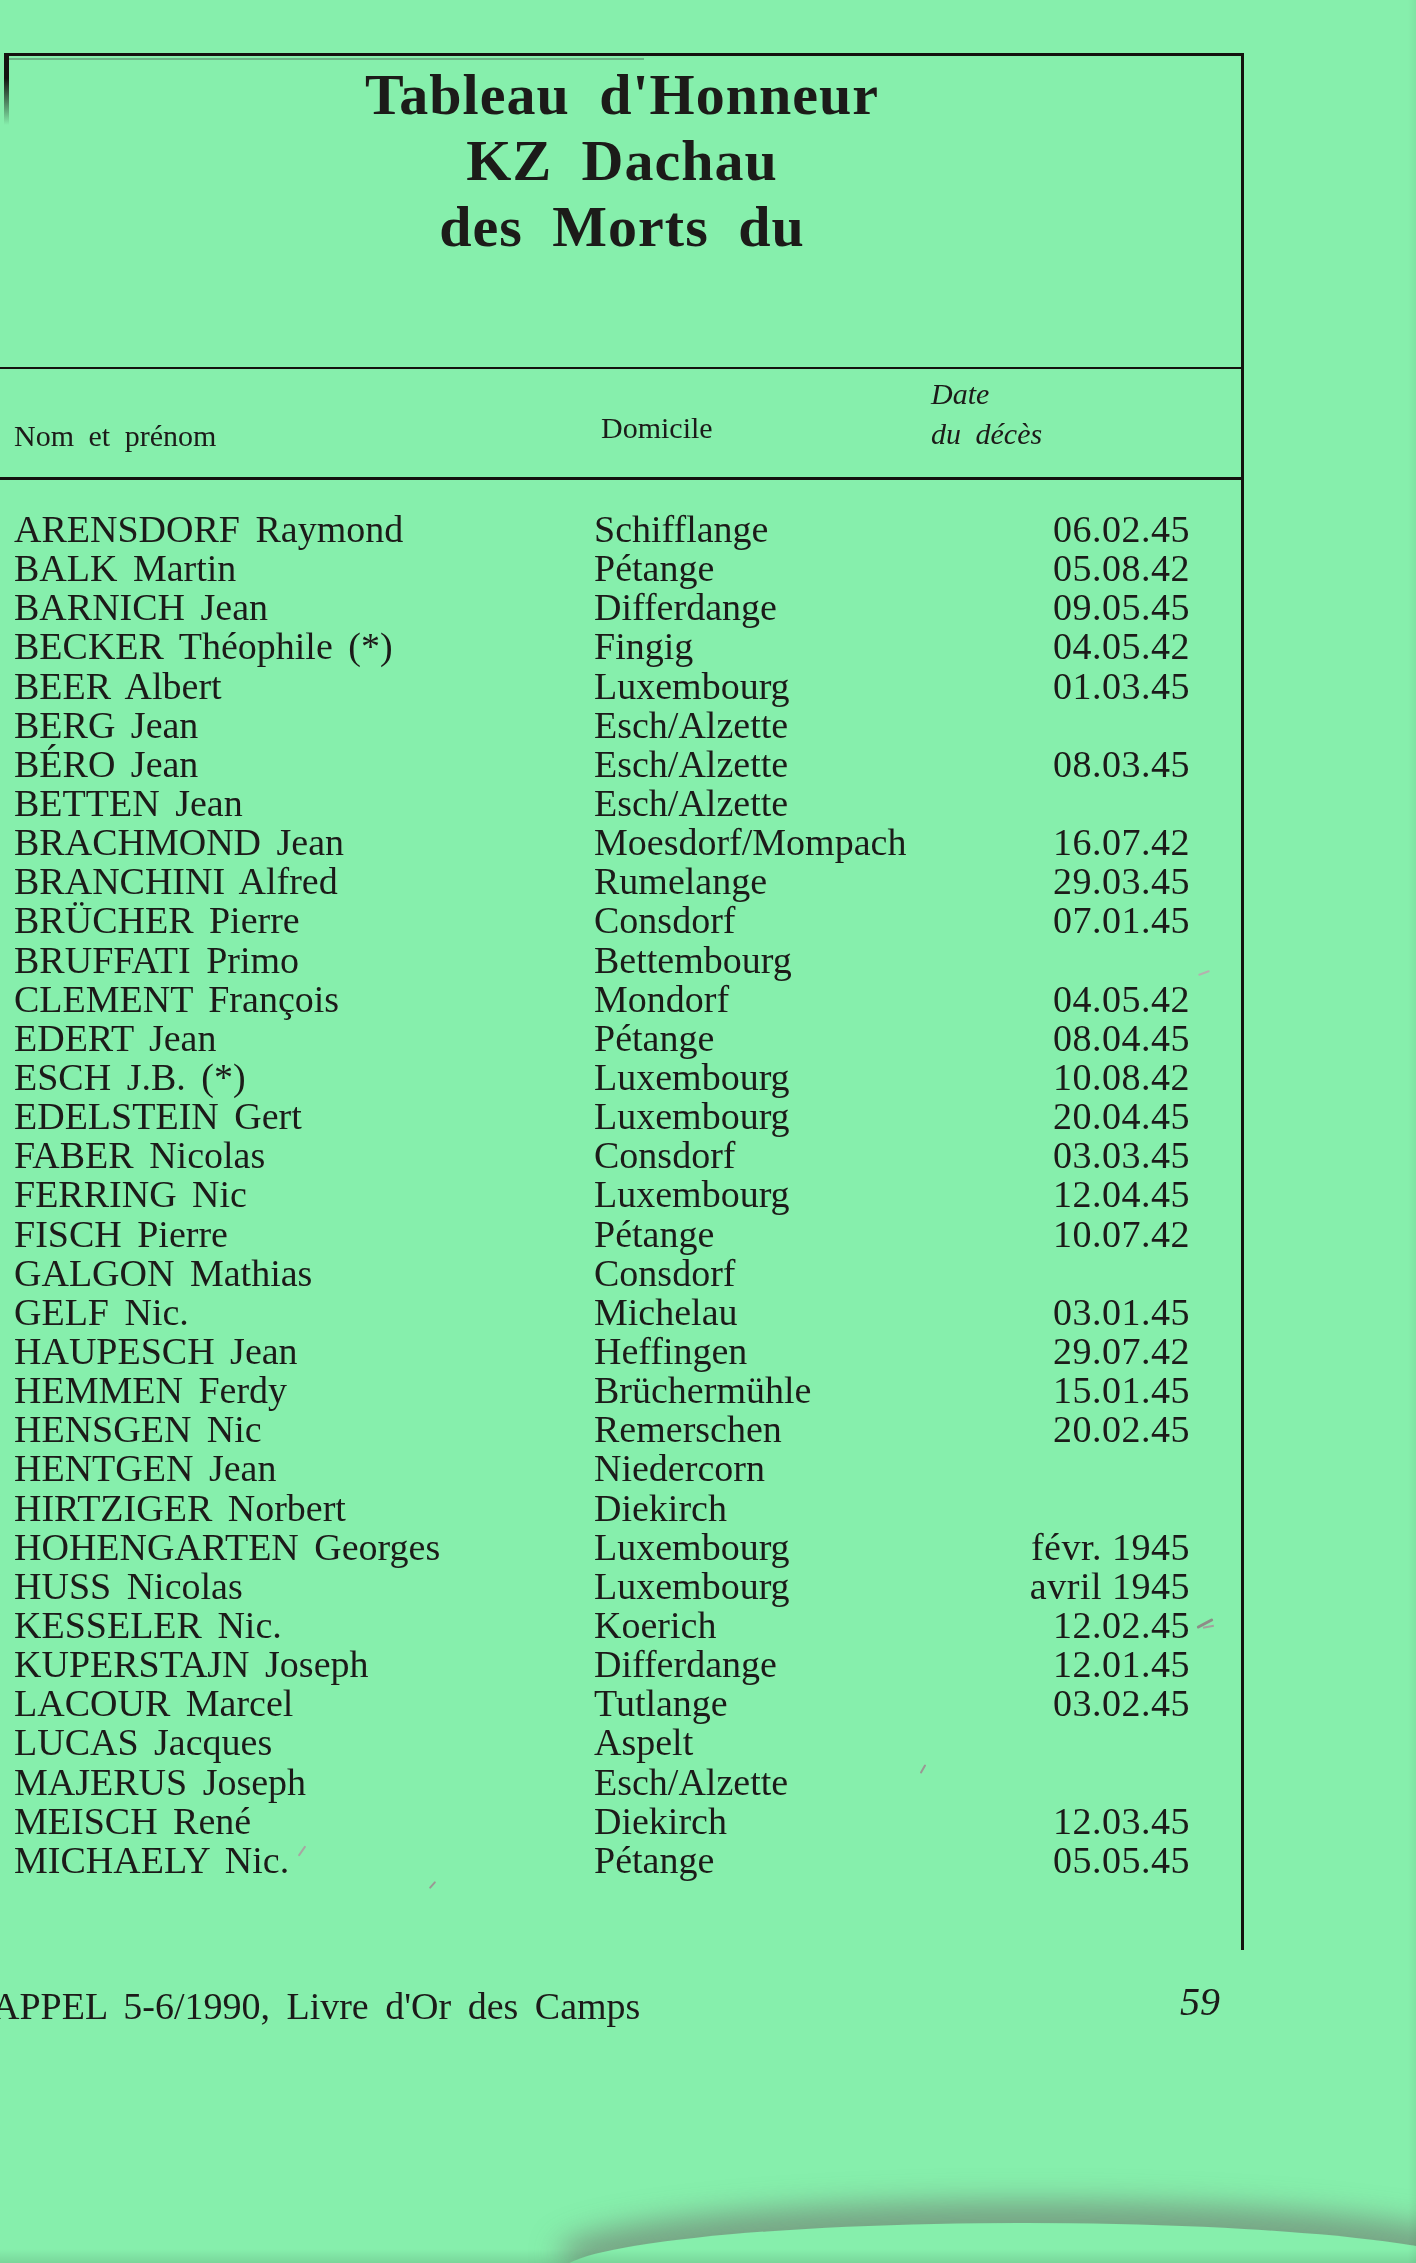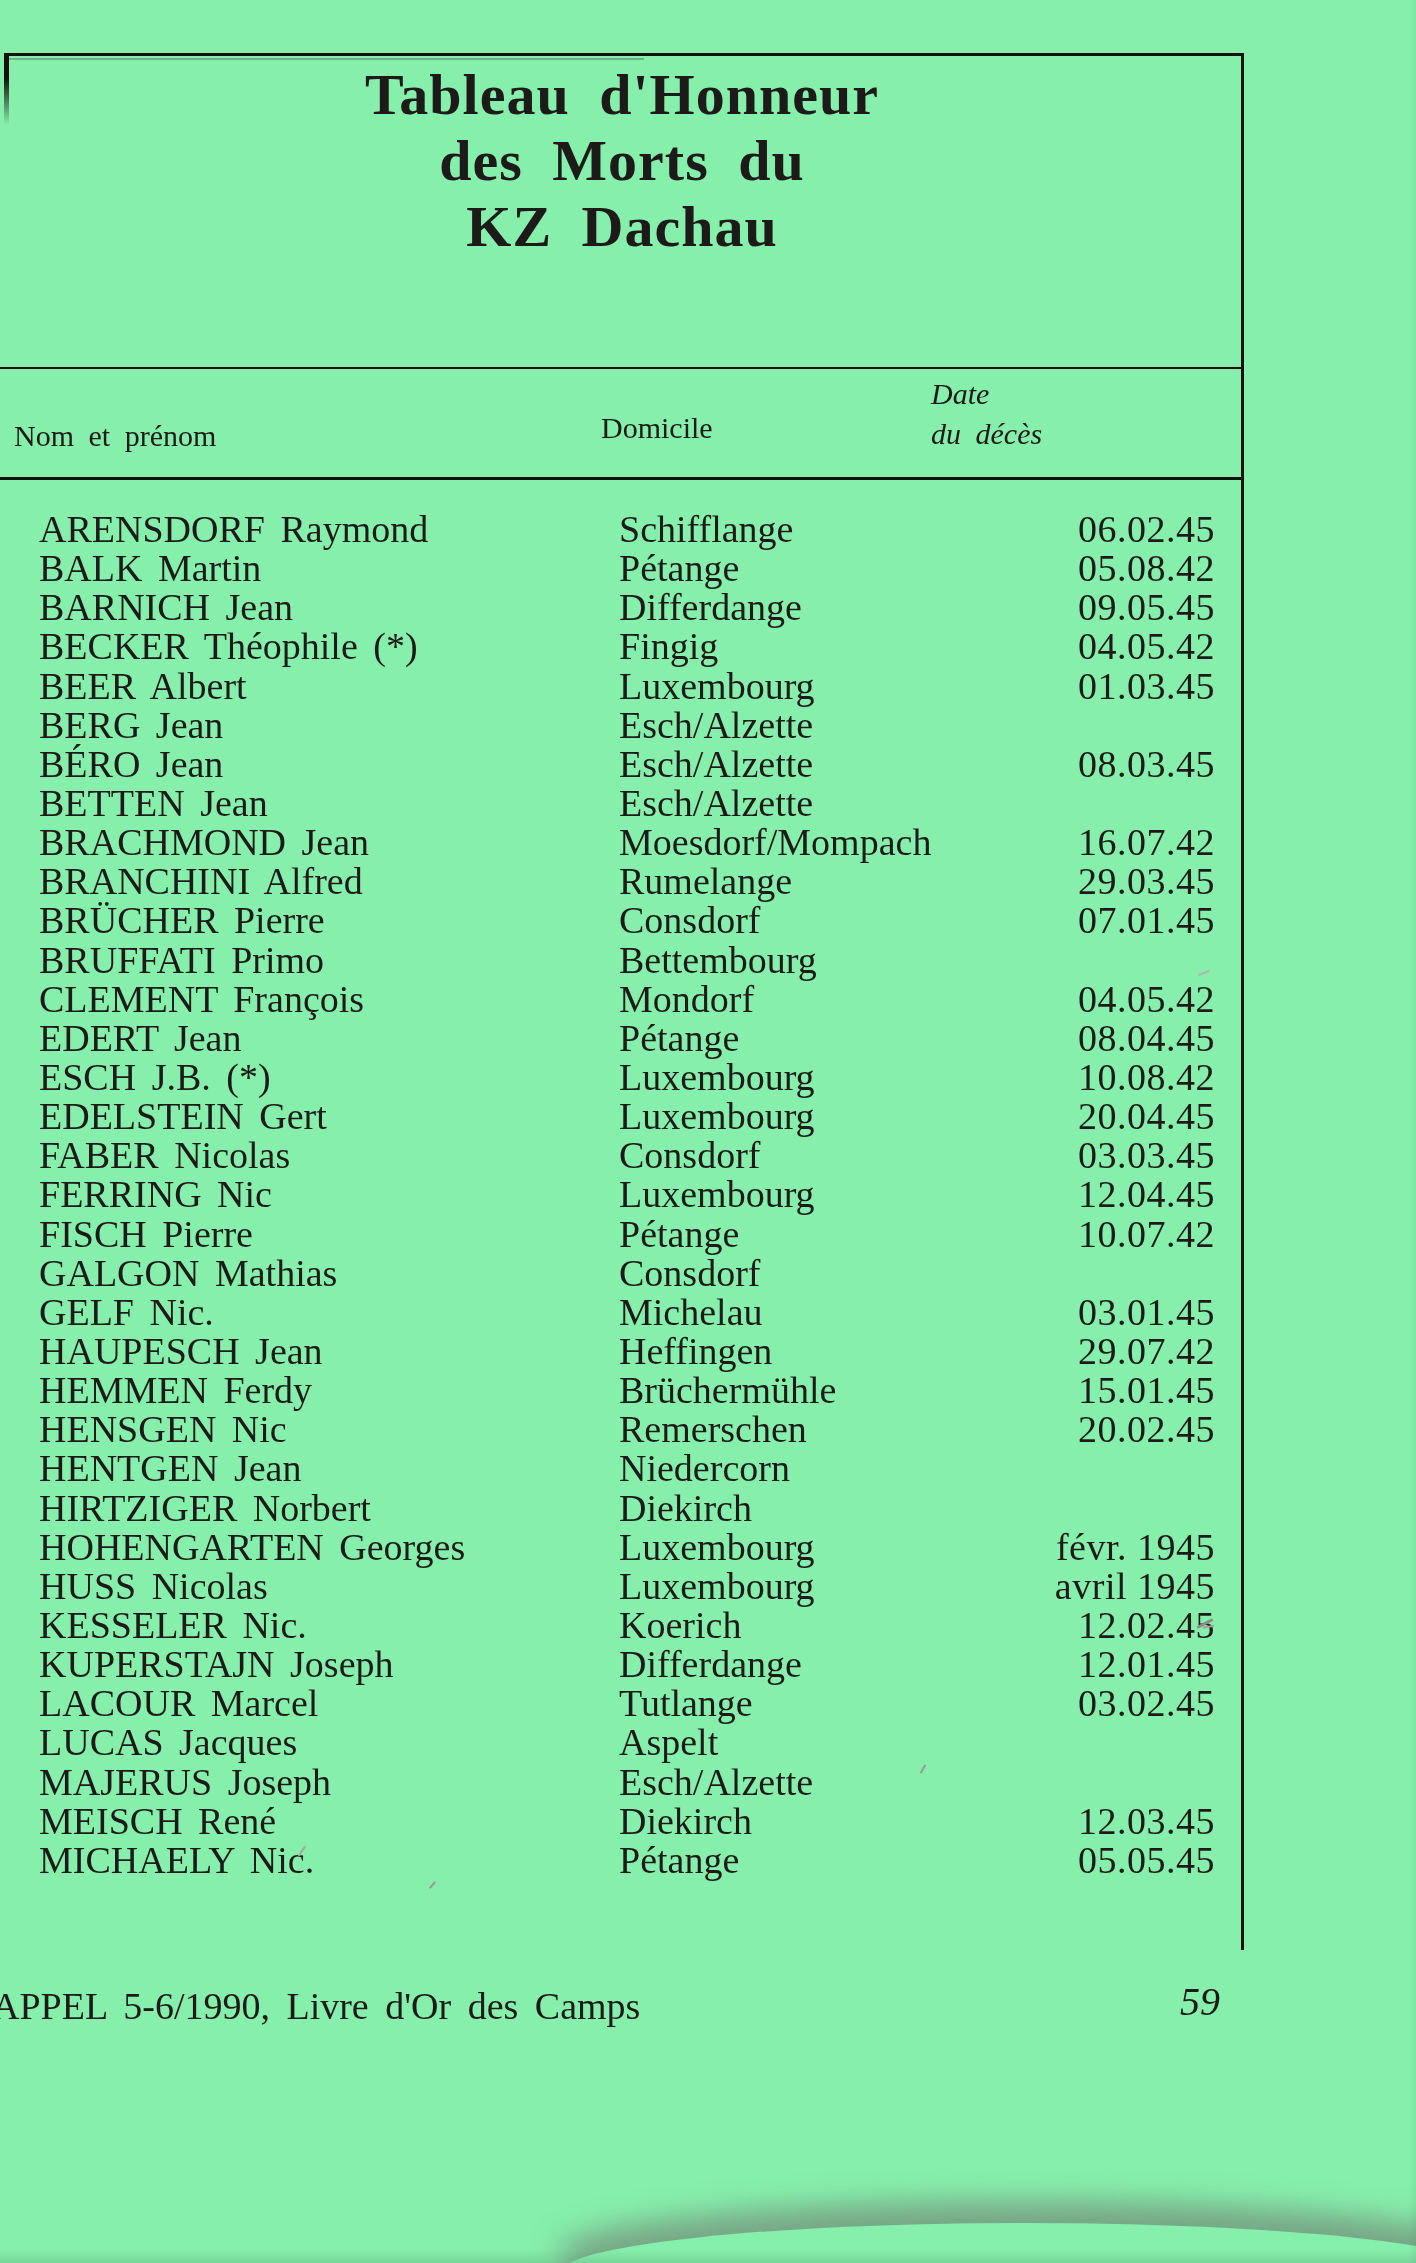--- a/index.html
+++ b/index.html
@@ -23,21 +23,21 @@
     position:absolute;left:0;top:62px;width:1244px;
     text-align:center;font-weight:bold;
     font-size:58px;line-height:66px;
     letter-spacing:1px;word-spacing:14px;
   }
   .hdr{position:absolute;font-size:30px;line-height:40px;word-spacing:7px;white-space:nowrap;}
   .hdr-name{left:14px;top:416px;}
   .hdr-domicile{left:601px;top:408px;}
   .hdr-date{left:931px;top:374px;width:297px;text-align:left;font-style:italic;}
 
-  .rows{position:absolute;left:0;top:510px;width:1244px;font-size:38px;margin-left:25px;}
+  .rows{position:absolute;left:0;top:510px;width:1244px;font-size:38px;}
   .row{position:relative;height:39.15px;}
   .cell{position:absolute;top:0;line-height:39.15px;white-space:nowrap;}
   .cell-name{left:14px;word-spacing:6px;}
   .cell-domicile{left:594px;}
   .cell-date{right:54px;letter-spacing:.5px;}
 
   .footer-journal{position:absolute;left:-8px;top:1984px;font-size:38px;line-height:44px;word-spacing:7px;white-space:nowrap;}
   .page-num{position:absolute;left:1180px;top:1978px;font-size:40px;font-style:italic;}
 
   
@@ -65,22 +65,22 @@
 
   <div class="rule rule-top" style="background: rgb(20, 18, 15);"></div>
   <div class="rule-top-ghost" style="position:absolute;"></div>
   <div class="stub-left" style="position:absolute;"></div>
   <div class="rule rule-right" style="background: rgb(20, 18, 15);"></div>
   <div class="rule rule-header-top" style="background: rgb(20, 18, 15);"></div>
   <div class="rule rule-header-bottom" style="background: rgb(20, 18, 15);"></div>
 
   <div class="title">
     <div>Tableau d'Honneur</div>
+    <div>KZ Dachau</div>
     <div>des Morts du</div>
-    <div>KZ Dachau</div>
   </div>
 
   <div class="hdr hdr-name">Nom et prénom</div>
   <div class="hdr hdr-domicile">Domicile</div>
   <div class="hdr hdr-date">
     <div>Date</div>
     <div>du décès</div>
   </div>
 
   <div class="rows">

